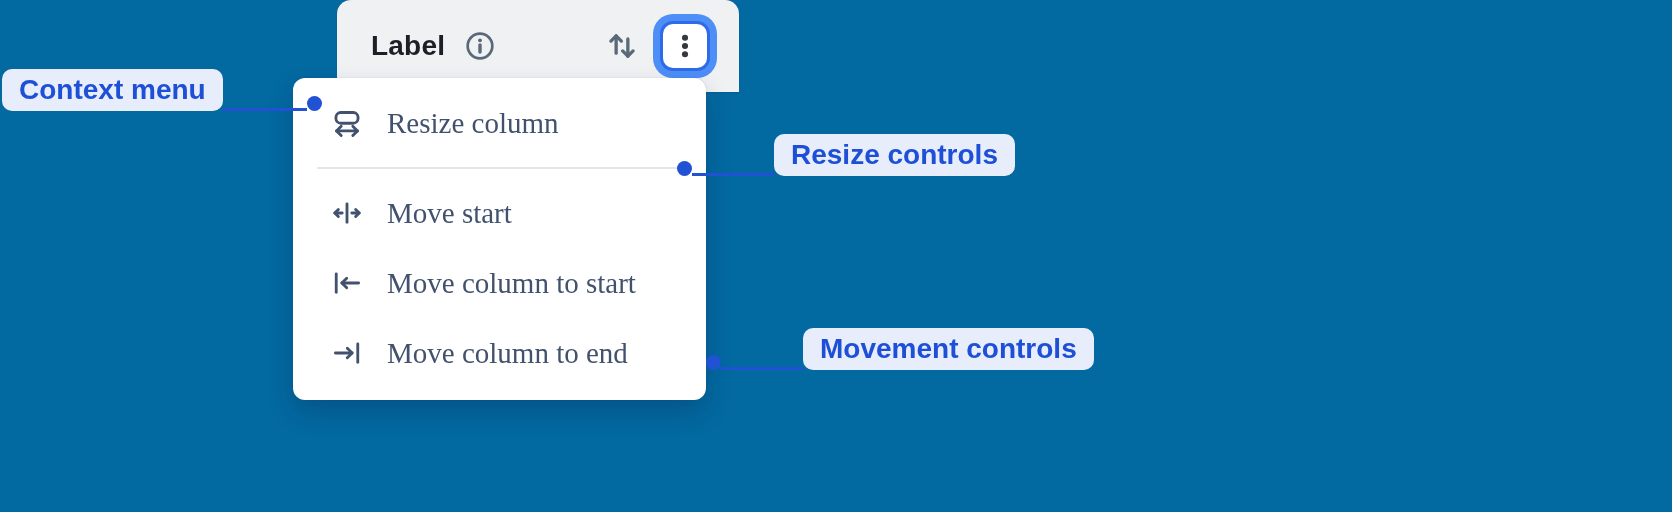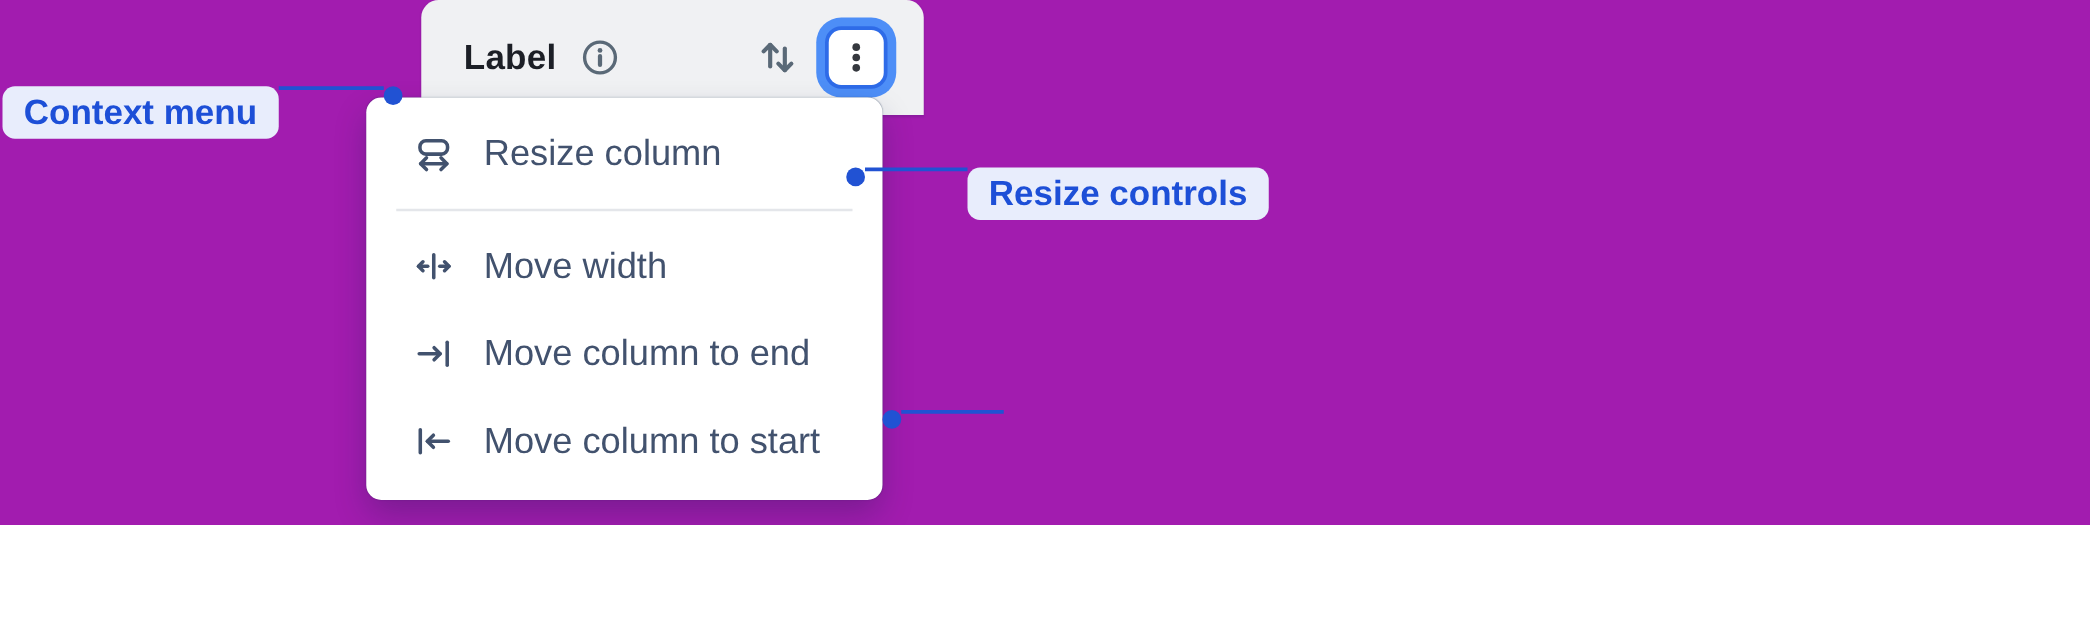--- a/index.html
+++ b/index.html
@@ -1,19 +1,19 @@
 <!DOCTYPE html>
 <html><head>
 <meta charset="utf-8">
 <style>
   * { margin:0; padding:0; box-sizing:border-box; }
   html,body { background:#ffffff; }
   .canvas {
-    position:relative; width:1672px; height:420px; overflow:hidden;
-    background:#a21caf;
+    position:relative; width:1672px; height:512px; overflow:hidden;
+    background:#0369a1;
     font-family:"Liberation Sans", sans-serif;
     -webkit-font-smoothing:antialiased;
   }
 
   
   .col-header {
     position:absolute; left:337px; top:0; width:402px; height:92px;
     background:#f0f1f3; border-radius:14px 14px 0 0;
     display:flex; align-items:center;
     padding:0 24px 0 34px;
@@ -40,30 +40,31 @@
     background:#ffffff; border-radius:12px;
     box-shadow:0 0 1px rgba(9,30,66,0.32), 0 12px 26px -2px rgba(9,30,66,0.28);
     padding:10px 0 12px 0;
     z-index:3;
   }
   .menu-item {
     height:70px; display:flex; align-items:center;
     padding:0 20px 0 36px; gap:22px;
     font-size:29px; color:#42526e; cursor:pointer;
     background:transparent;
+    font-family:Liberation Serif, serif;
   }
   .menu-item .mi-icon {
     width:36px; height:36px; display:flex; align-items:center; justify-content:center;
     flex:0 0 36px;
   }
   .menu-divider { height:2px; background:#e4e6ea; margin:9px 24px; }
 
   
   .annotation {
-    position:absolute; display:flex; align-items:flex-start; z-index:4;
+    position:absolute; display:flex; align-items:flex-end; z-index:4;
   }
   .pill {
     height:42px; display:flex; align-items:center;
     background:#e8edfc; border-radius:10px; padding:0 17px;
     font-size:28px; font-weight:600; color:#1d4fd7; white-space:nowrap;
   }
   .conn-line { height:3px; background:#2152d3; }
   .conn-dot  { width:15px; height:15px; border-radius:50%; background:#2152d3; flex:0 0 15px; }
   .ann-context  { left:2px;   top:69px; }
   .ann-resize   { left:677px; top:134px; }
@@ -131,57 +132,58 @@
     <div class="menu-item">
       <span class="mi-icon">
         <svg width="34" height="34" viewBox="0 0 24 24" fill="none" stroke="#42526e" stroke-width="2" stroke-linecap="round" stroke-linejoin="round">
           <path d="M12 5.5v13"></path>
           <path d="M8.6 12H3.4"></path>
           <path d="M5.9 9.5L3.4 12l2.5 2.5"></path>
           <path d="M15.4 12h5.2"></path>
           <path d="M18.1 9.5l2.5 2.5-2.5 2.5"></path>
         </svg>
       </span>
-      <span>Move width</span>
+      <span>Move start</span>
+    </div>
+
+    <div class="menu-item">
+      <span class="mi-icon">
+        <svg width="34" height="34" viewBox="0 0 24 24" fill="none" stroke="#42526e" stroke-width="2" stroke-linecap="round" stroke-linejoin="round">
+          <path d="M4.4 5.5v13"></path>
+          <path d="M20.2 12H8.4"></path>
+          <path d="M11.8 8.6L8.4 12l3.4 3.4"></path>
+        </svg>
+      </span>
+      <span>Move column to start</span>
     </div>
 
     <div class="menu-item">
       <span class="mi-icon">
         <svg width="34" height="34" viewBox="0 0 24 24" fill="none" stroke="#42526e" stroke-width="2" stroke-linecap="round" stroke-linejoin="round">
           <path d="M19.6 5.5v13"></path>
           <path d="M3.8 12h11.8"></path>
           <path d="M12.2 8.6l3.4 3.4-3.4 3.4"></path>
         </svg>
       </span>
       <span>Move column to end</span>
-    </div>
-
-    <div class="menu-item">
-      <span class="mi-icon">
-        <svg width="34" height="34" viewBox="0 0 24 24" fill="none" stroke="#42526e" stroke-width="2" stroke-linecap="round" stroke-linejoin="round">
-          <path d="M4.4 5.5v13"></path>
-          <path d="M20.2 12H8.4"></path>
-          <path d="M11.8 8.6L8.4 12l3.4 3.4"></path>
-        </svg>
-      </span>
-      <span>Move column to start</span>
     </div>
 
   </div>
 
   <div class="annotation ann-context">
     <span class="pill">Context menu</span>
     <span class="conn-line"></span>
     <span class="conn-dot"></span>
   </div>
 
   <div class="annotation ann-right ann-resize">
     <span class="conn-dot"></span>
     <span class="conn-line"></span>
     <span class="pill">Resize controls</span>
   </div>
 
   <div class="annotation ann-right ann-movement">
     <span class="conn-dot"></span>
     <span class="conn-line"></span>
+    <span class="pill">Movement controls</span>
   </div>
 
 </div>
 
 </body></html>

